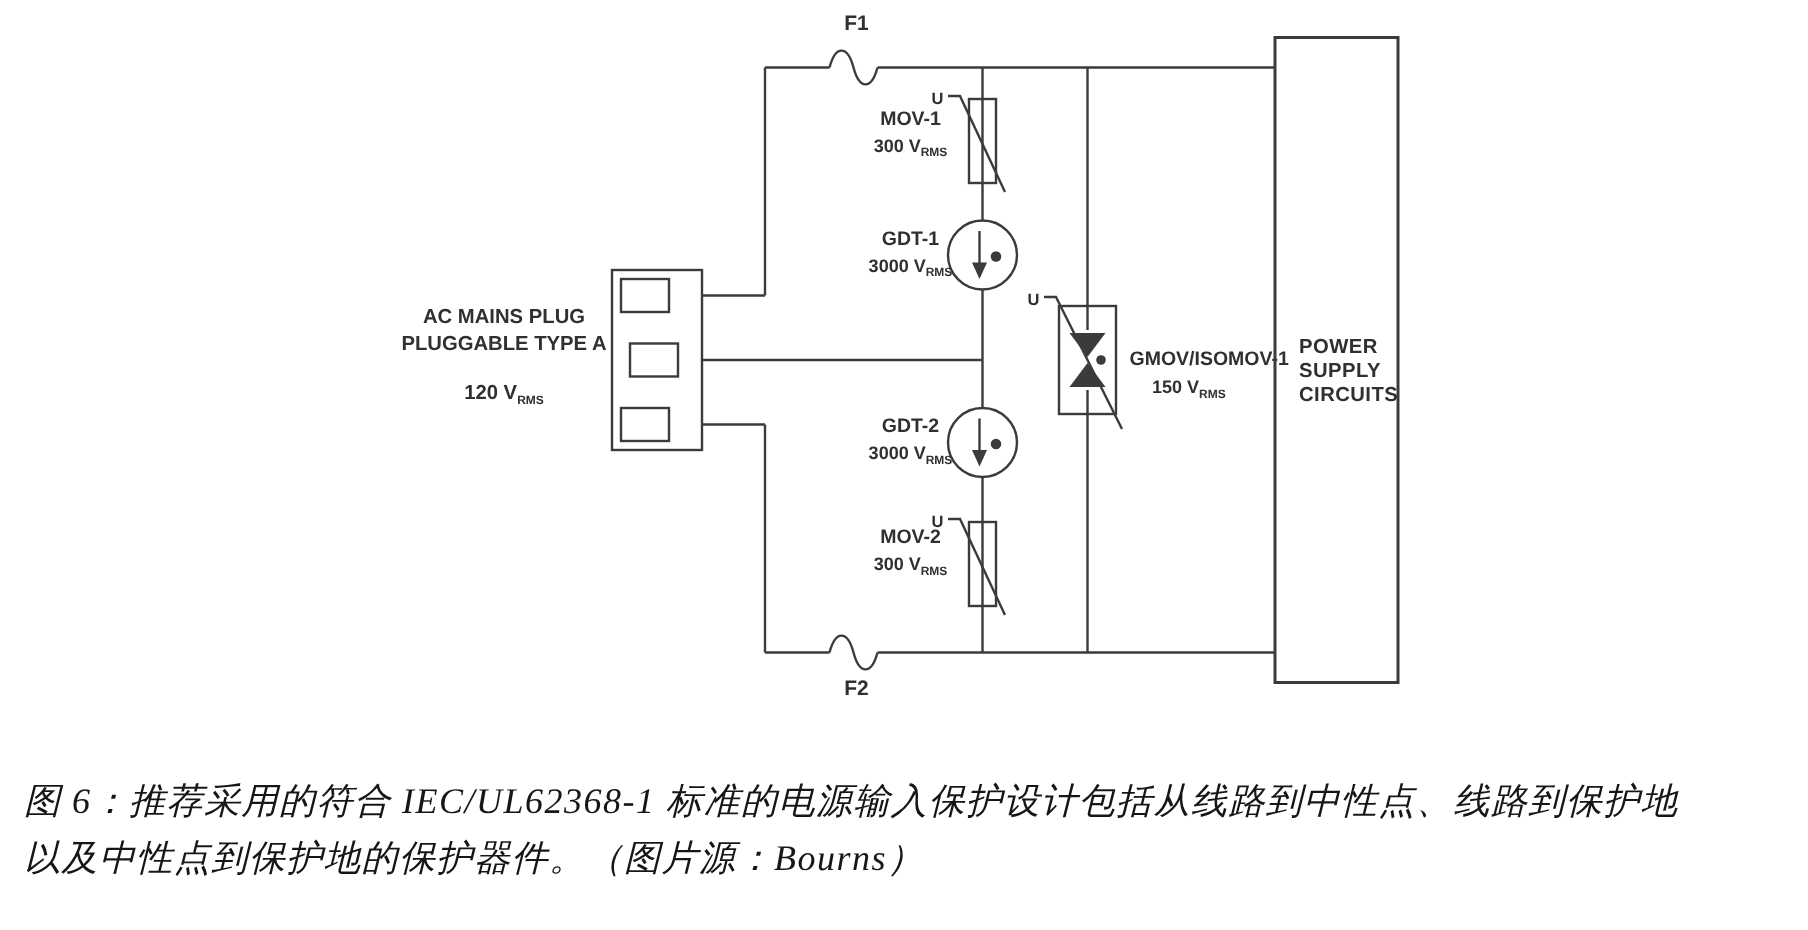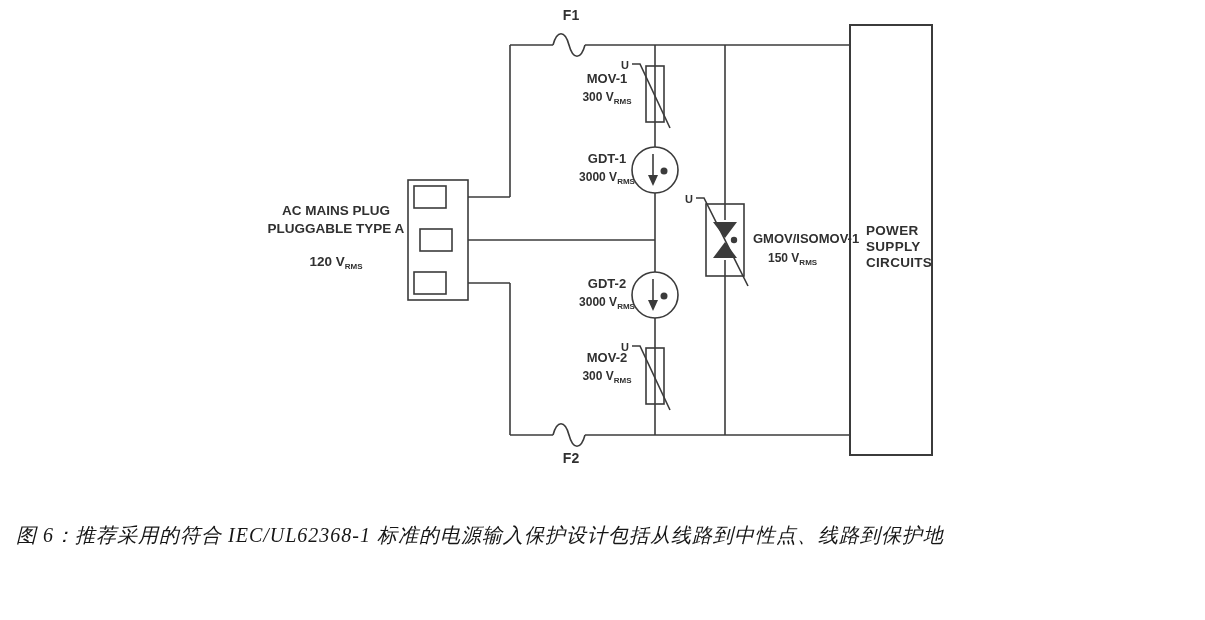--- a/index.html
+++ b/index.html
@@ -19,21 +19,21 @@
   .plug-volt  { font-size:13.5px;font-weight:bold; }
   .ps-text    { font-size:13.5px;font-weight:bold; letter-spacing:0.3px; }
   .u-label    { font-size:11px;  font-weight:bold; }
   .wire  { stroke:#3b3b3b; stroke-width:1.6; fill:none; }
   .wire2 { stroke:#3b3b3b; stroke-width:2;   fill:none; }
   .sym   { stroke:#3b3b3b; stroke-width:1.6; fill:none; }
   .symw  { stroke:#3b3b3b; stroke-width:1.6; fill:#ffffff; }
   .solid { fill:#3b3b3b; stroke:none; }
   .caption {
     position:absolute; left:16px; top:516px; width:1180px;
-    font-style:italic; font-size:20px; line-height:38px;
+    font-style:italic; font-size:24px; line-height:38px;
     color:#161616; letter-spacing:1px;
     font-family:"Liberation Serif", serif;
   }
 </style>
 </head>
 <body>
 
 <div class="stage">
 
   <svg width="1205" height="500" viewBox="0 0 1205 500">
@@ -121,15 +121,16 @@
     <text class="comp-rating" x="768" y="262" text-anchor="start"><tspan>150 V</tspan><tspan class="sub" dy="3">RMS</tspan></text>
 
     <rect class="wire2" x="850" y="25" width="82" height="430"></rect>
     <text class="ps-text" x="866" y="235" text-anchor="start">POWER</text>
     <text class="ps-text" x="866" y="251" text-anchor="start">SUPPLY</text>
     <text class="ps-text" x="866" y="267" text-anchor="start">CIRCUITS</text>
   </svg>
 
   <div class="caption">
     <div>图 6：推荐采用的符合 IEC/UL62368-1 标准的电源输入保护设计包括从线路到中性点、线路到保护地</div>
+    <div>以及中性点到保护地的保护器件。（图片源：Bourns）</div>
   </div>
 
 </div>
 
 </body></html>

